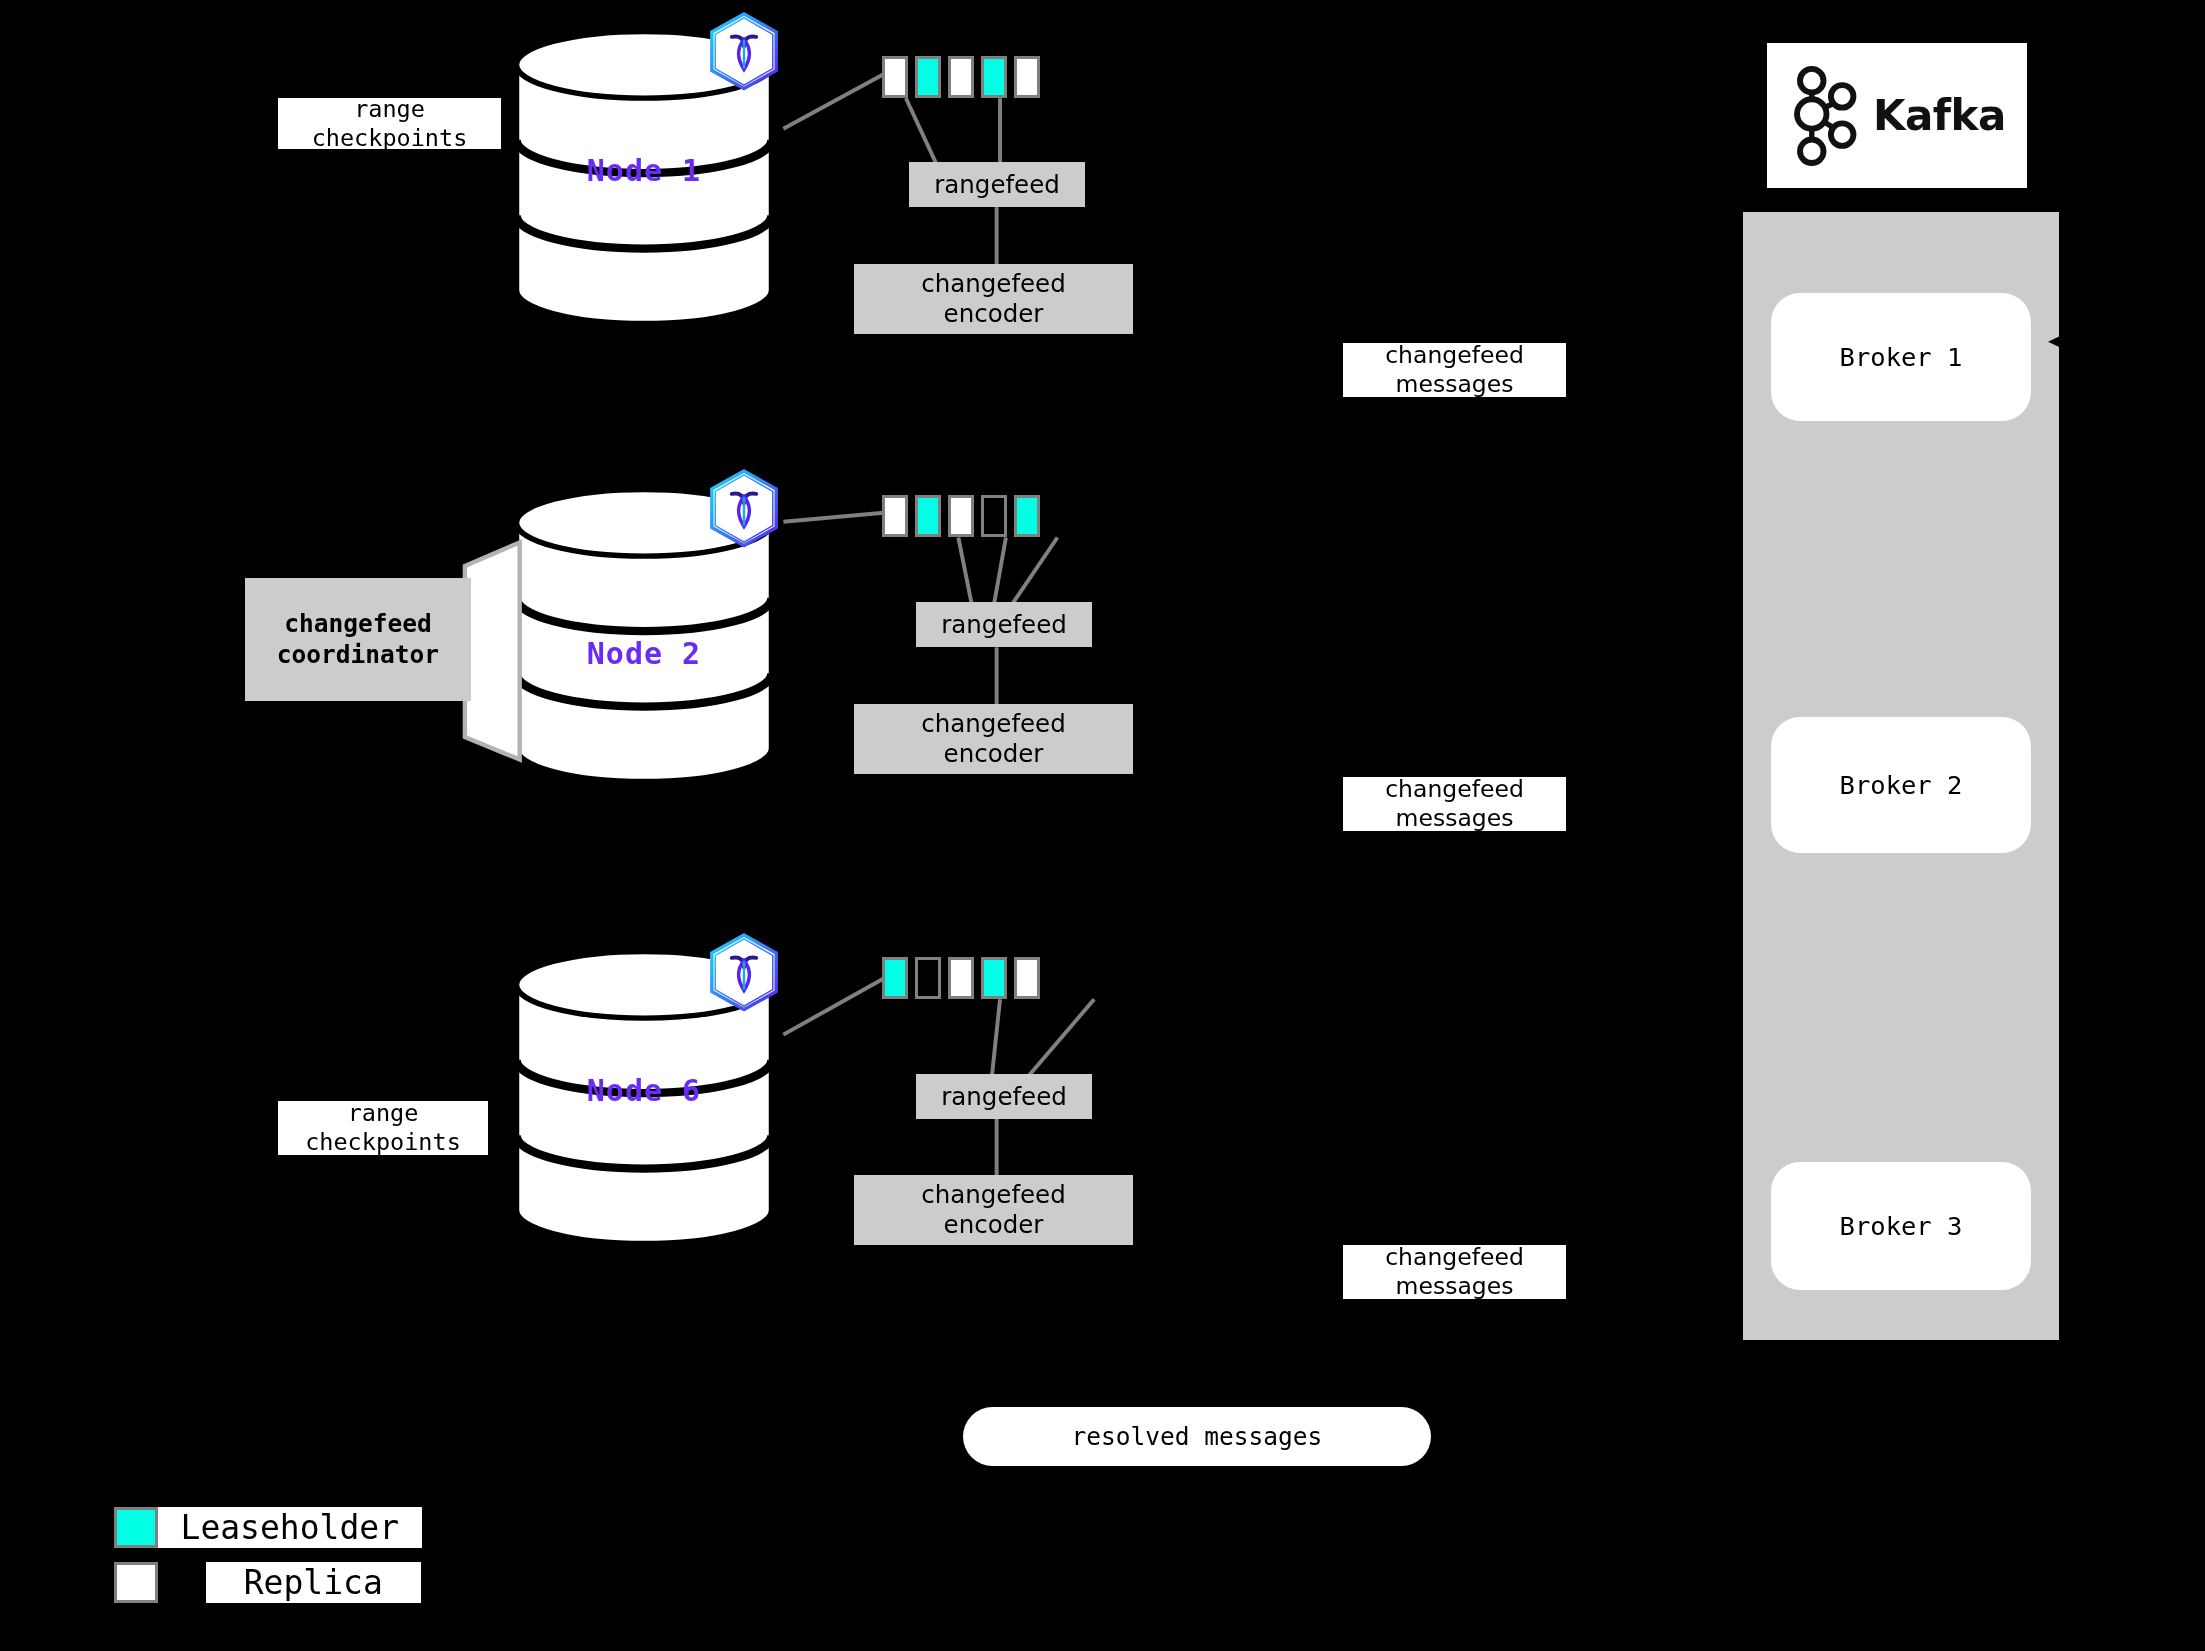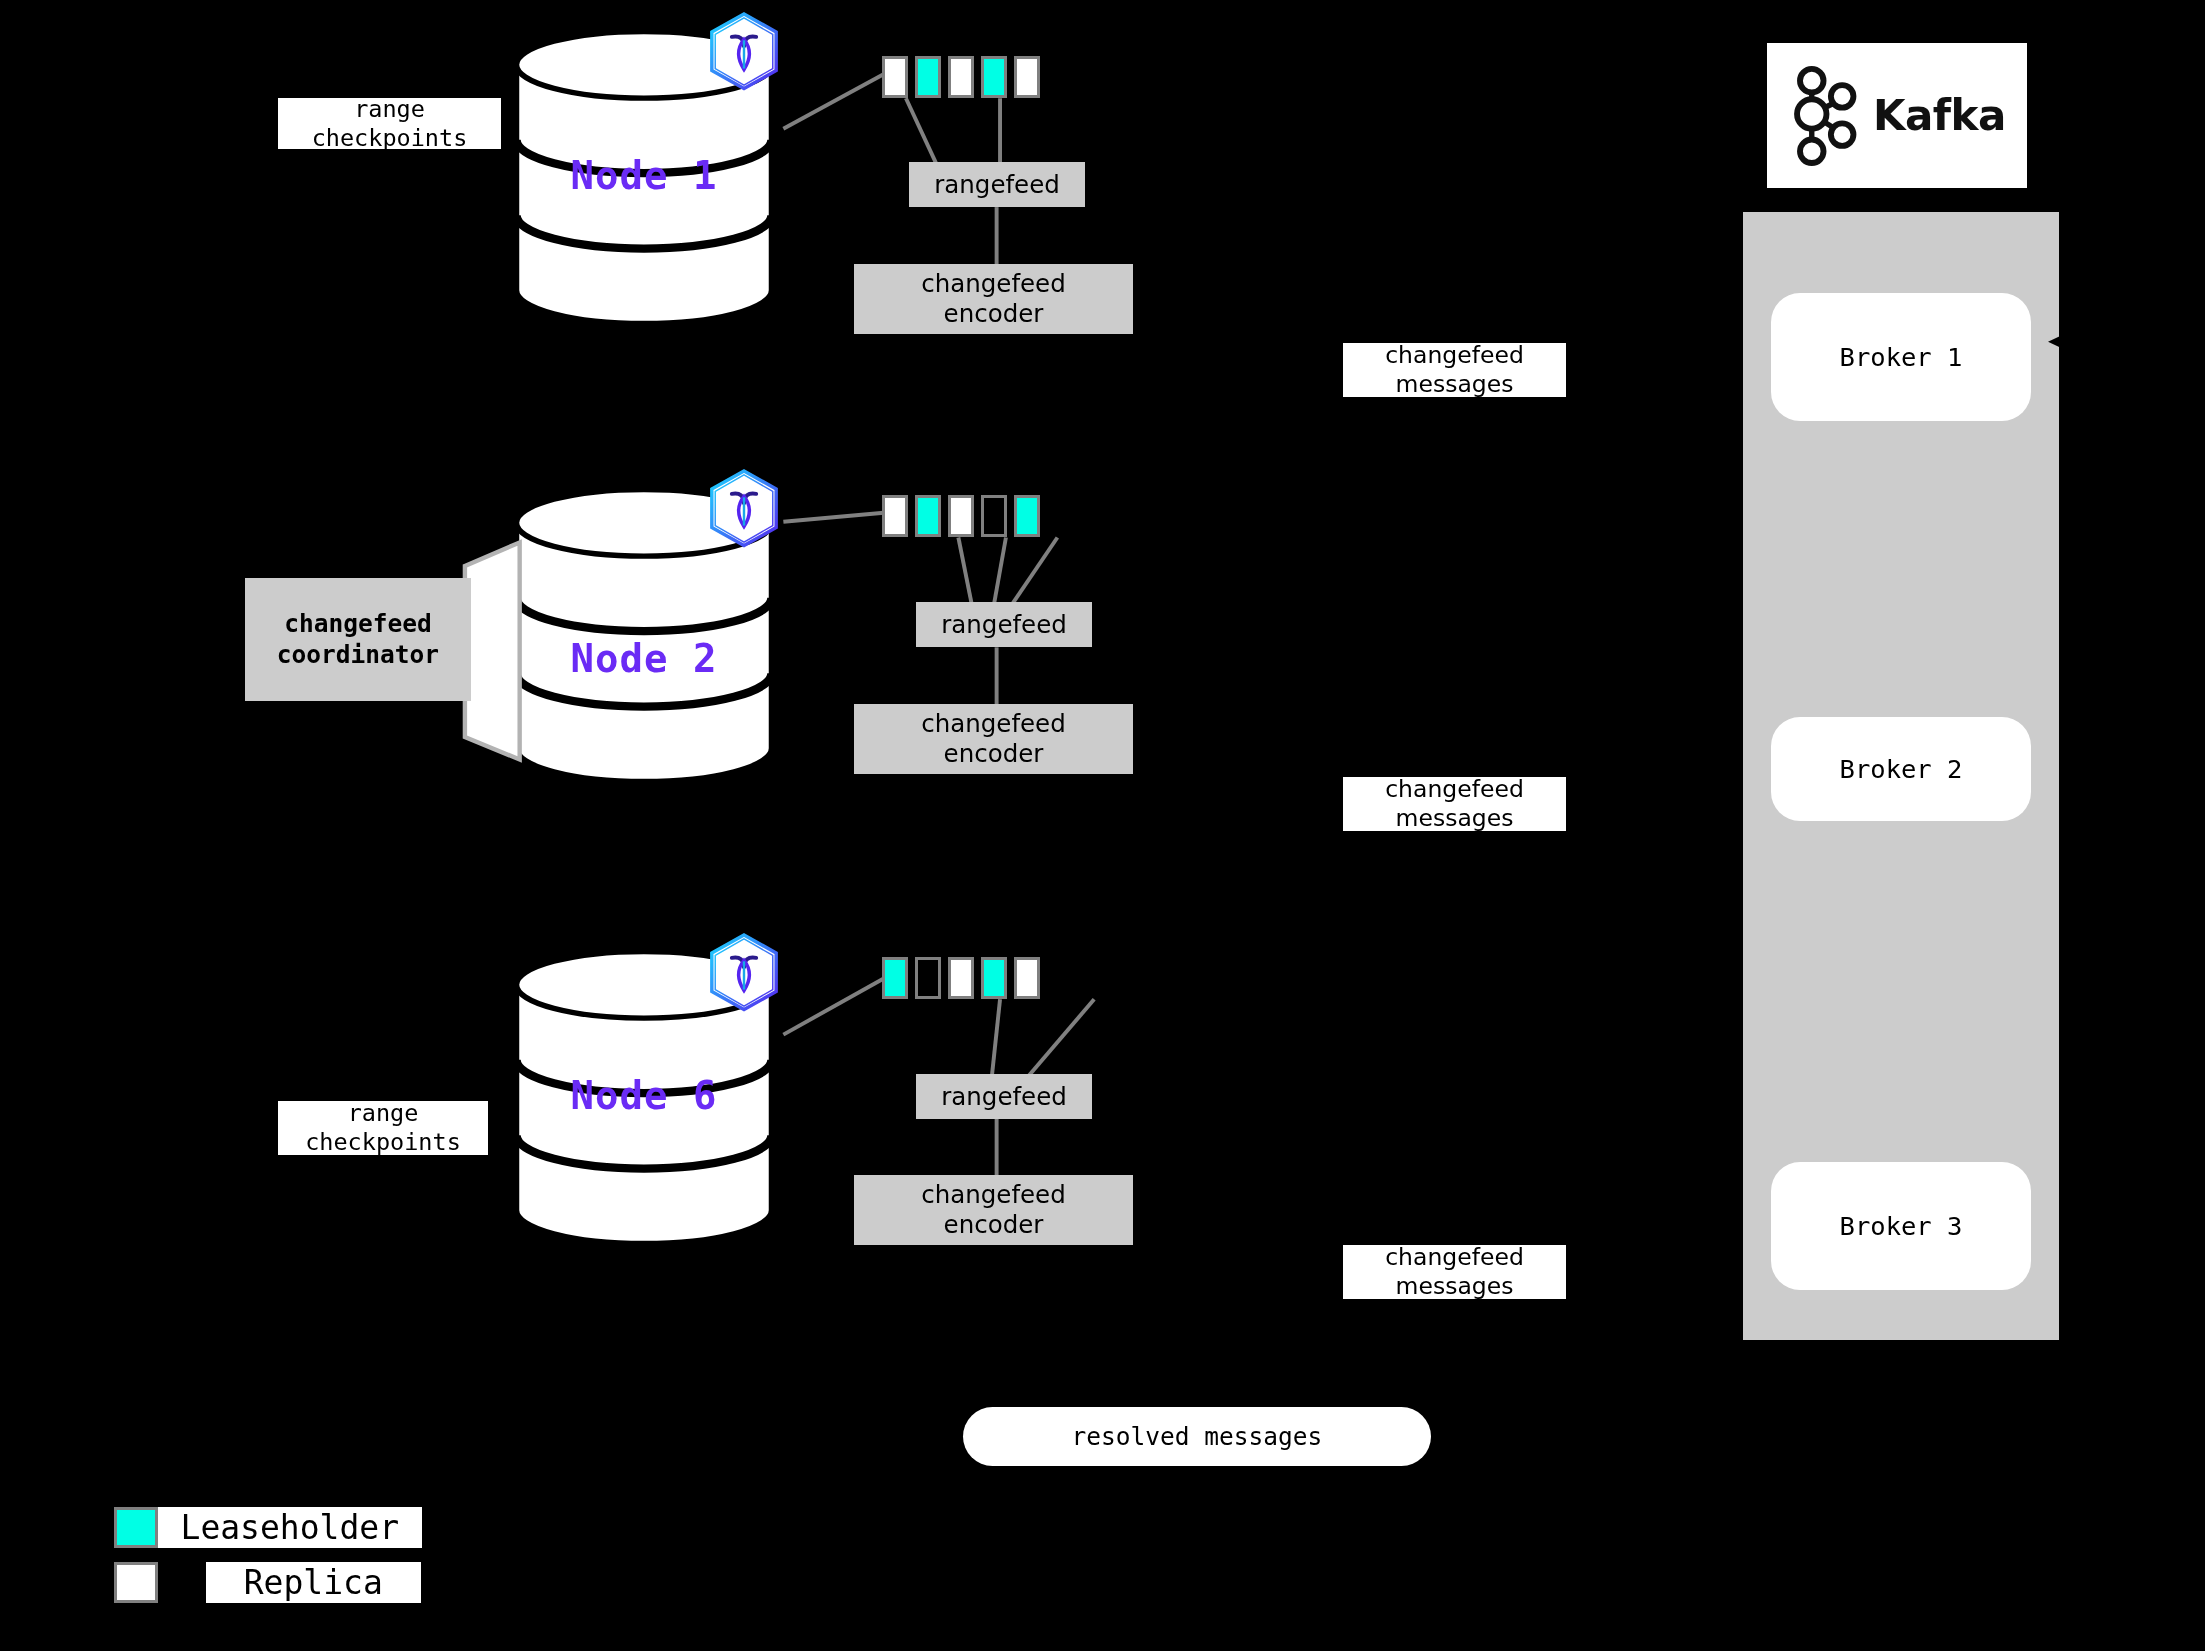--- a/index.html
+++ b/index.html
@@ -8,21 +8,21 @@
     font-family:"DejaVu Sans Mono","Liberation Mono",monospace;
     background:#000;
   }
   #stage{position:absolute;inset:0;width:2205px;height:1652px;}
 
   
   .cyl{position:absolute;width:260px;height:299px;}
   .cyl svg{display:block;width:100%;height:100%;}
   .node-label{
     position:absolute;left:0;right:0;text-align:center;
-    color:#6A2BF5;font-weight:bold;font-size:39px;letter-spacing:1px;
+    color:#6A2BF5;font-weight:bold;font-size:30px;letter-spacing:1px;
     font-family:"DejaVu Sans Mono","Liberation Mono",monospace;
     white-space:nowrap;
   }
 
   
   .crdb{position:absolute;width:78px;height:83px;}
   .crdb svg{display:block;width:100%;height:100%;}
 
   
   .rangerow{position:absolute;display:flex;gap:6.9px;}
@@ -309,21 +309,21 @@
           <circle cx="110" cy="146" r="23"></circle>
         </g>
       </svg>
     </span>
     <span class="kafka-word">Kafka</span>
   </div>
 
   <div class="kafka-panel" style="left:1743px;top:212px;width:316px;height:1128px;"></div>
 
   <div class="broker" style="left:1771px;top:293px;width:260px;height:128px;">Broker 1</div>
-  <div class="broker" style="left:1771px;top:717px;width:260px;height:104px;">Broker 2</div>
+  <div class="broker" style="left:1771px;top:717px;width:260px;height:136px;">Broker 2</div>
   <div class="broker" style="left:1771px;top:1162px;width:260px;height:128px;">Broker 3</div>
 
   <div class="arrowhead" style="left:2048px;top:333px;">
     <svg width="19.6" height="17.6" viewBox="0 0 40 36" xmlns="http://www.w3.org/2000/svg">
       <polygon points="0,18 38,0 34,18 38,36" fill="#000"></polygon>
     </svg>
   </div>
 
   <div class="pill" style="left:963px;top:1407px;width:468px;height:59px;">resolved messages</div>
 

